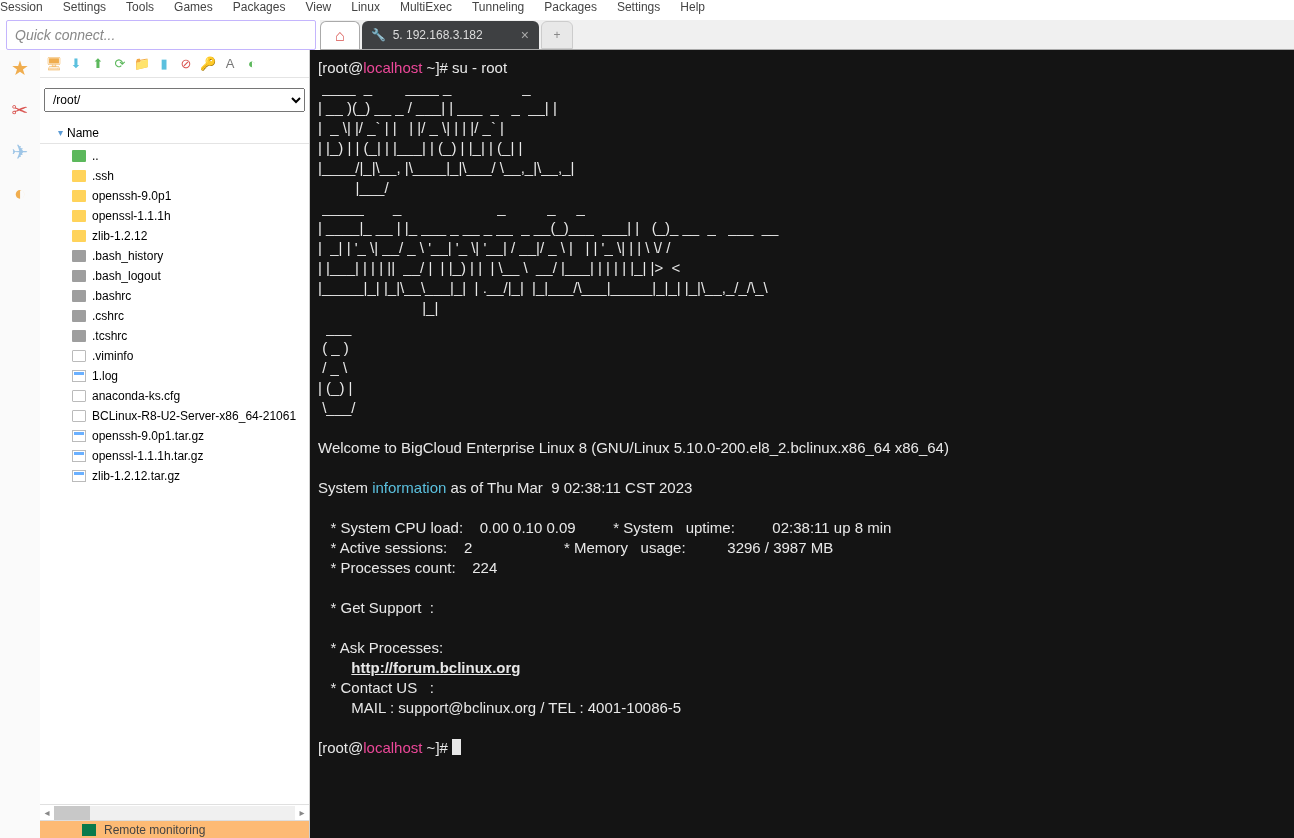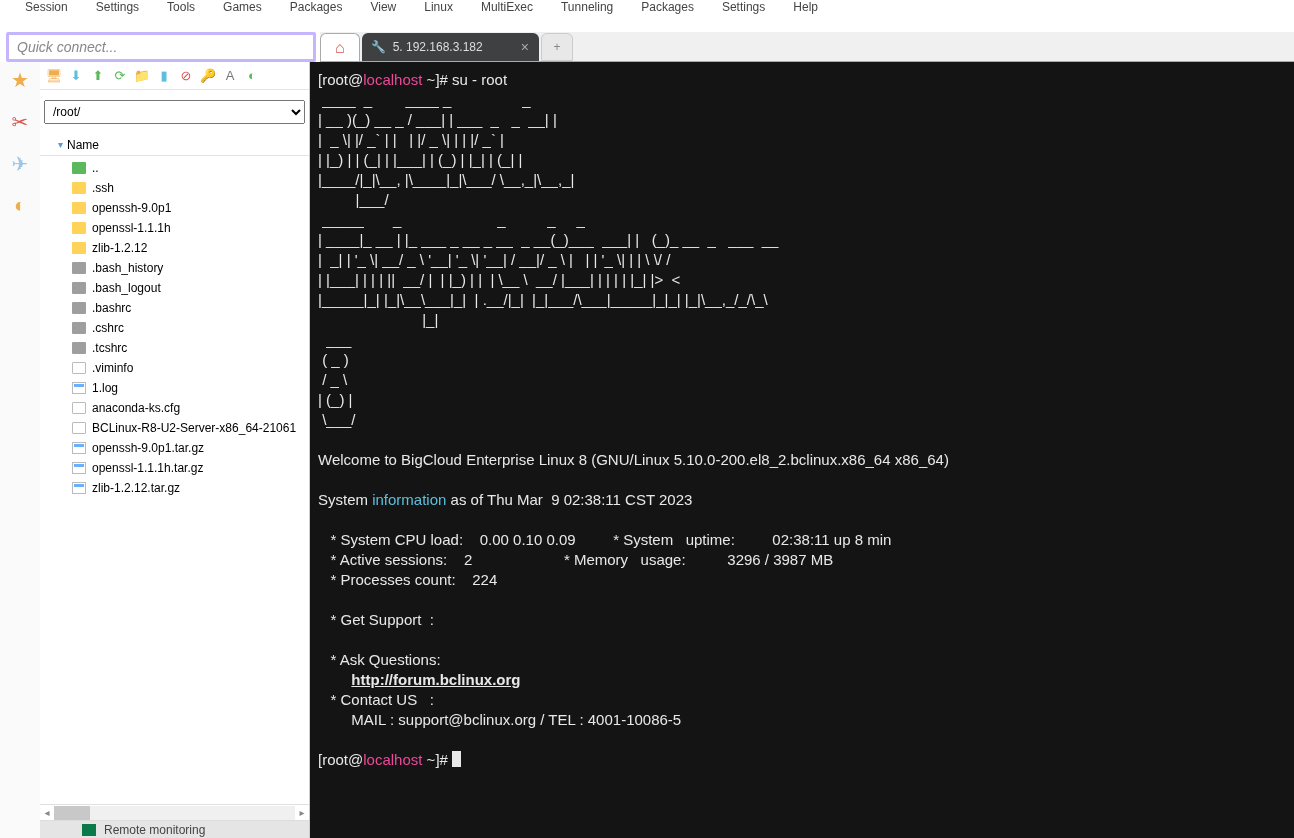--- a/index.html
+++ b/index.html
@@ -1,24 +1,24 @@
 <!DOCTYPE html>
 <html><head>
 <meta charset="utf-8">
 <style>
 * { margin: 0; padding: 0; box-sizing: border-box; font-family: "Segoe UI", Tahoma, sans-serif; }
 body { width: 1294px; height: 838px; background: #fff; overflow: hidden; display: flex; flex-direction: column; }
 
 
-.menubar { height: 32px; display: flex; gap: 28px; padding: 0 25px; color: #444; font-size: 12px; align-items: flex-start; }
+.menubar { height: 20px; display: flex; gap: 20px; padding: 0 0; color: #444; font-size: 12px; align-items: flex-start; }
 .menubar span { cursor: pointer; }
 
 
 .toprow { height: 30px; display: flex; }
-.quickconnect { width: 310px; border: 3px solid #c4b5fd; border-radius: 2px; margin: 0 4px 0 6px; display: flex; align-items: center; padding: 0 8px; color: #888; font-size: 14px; font-style: italic; }
+.quickconnect { width: 310px; border: 1px solid #c4b5fd; border-radius: 2px; margin: 0 4px 0 6px; display: flex; align-items: center; padding: 0 8px; color: #888; font-size: 14px; font-style: italic; }
 .tabbar { flex: 1; display: flex; align-items: flex-end; background: #f0f0f0; border-bottom: 1px solid #aaa; position: relative; }
 .tab { height: 28px; background: #3e4042; color: #ddd; display: flex; align-items: center; padding: 0 10px; font-size: 12px; border-top-left-radius: 6px; border-top-right-radius: 6px; margin-right: 2px; gap: 6px; }
 .tab.home { background: #fff; border: 1px solid #aaa; border-bottom: none; padding: 0 14px; }
 .tab .close { color: #aaa; font-size: 14px; cursor: pointer; margin-left: 32px; }
 .tab.add { background: #e8e8e8; border: 1px solid #ccc; width: 32px; justify-content: center; color: #888; border-top-left-radius: 6px; border-top-right-radius: 6px; }
 
 
 .main { flex: 1; display: flex; min-height: 0; }
 
 
@@ -39,21 +39,21 @@
 .ficon.folder { background: #ffd35a; border-radius: 1px; }
 .ficon.folder-up { background: #5cb85c; border-radius: 1px; }
 .ficon.file-gray { background: #9e9e9e; border-radius: 1px; }
 .ficon.file-white { background: #fff; border: 1px solid #bbb; border-radius: 1px; }
 .ficon.file-blue { background: #fff; border: 1px solid #bbb; position: relative; }
 .ficon.file-blue::before { content: ""; position: absolute; left: 1px; top: 1px; right: 1px; bottom: 1px; background: linear-gradient(#6ab0ff 0 40%, transparent 40%); }
 .scrollrow { height: 16px; display: flex; align-items: center; border-top: 1px solid #e0e0e0; }
 .scrollrow .ar { width: 14px; height: 14px; color: #888; display: flex; align-items: center; justify-content: center; font-size: 10px; }
 .scrollrow .track { flex: 1; height: 14px; background: #f0f0f0; position: relative; }
 .scrollrow .thumb { position: absolute; left: 0; top: 0; bottom: 0; width: 36px; background: #c8c8c8; }
-.bottomstatus { height: 18px; border-top: 1px solid #ddd; background: #e5e5e5; font-size: 12px; color: #444; display: flex; align-items: center; padding-left: 42px; gap: 8px; }
+.bottomstatus { height: 18px; border-top: 1px solid #ddd; background: #fdba74; font-size: 12px; color: #444; display: flex; align-items: center; padding-left: 42px; gap: 8px; }
 .stat-ic { width: 14px; height: 12px; background: #0a7a4b; display: inline-block; }
 
 
 .terminal { flex: 1; background: #141414; color: #e8e8e8; font-family: "Consolas", "Menlo", monospace; font-size: 15px; line-height: 20px; padding: 8px 8px; white-space: pre; overflow: auto; }
 .terminal .orange { color: #ec4899; }
 .terminal .cyan { color: #5bc0de; }
 .terminal .underline { text-decoration: underline; font-weight: bold; }
 .cursor { display: inline-block; width: 9px; height: 16px; background: #e8e8e8; vertical-align: -2px; }
 </style>
 </head>
@@ -235,20 +235,20 @@
 <span>Welcome to BigCloud Enterprise Linux 8 (GNU/Linux 5.10.0-200.el8_2.bclinux.x86_64 x86_64)</span>
 
 <span>System </span><span class="cyan">information</span><span> as of Thu Mar  9 02:38:11 CST 2023</span>
 
 <span>   * System CPU load:    0.00 0.10 0.09         * System   uptime:         02:38:11 up 8 min</span>
 <span>   * Active sessions:    2                      * Memory   usage:          3296 / 3987 MB</span>
 <span>   * Processes count:    224</span>
 
 <span>   * Get Support  :</span>
 
-<span>   * Ask Questions:</span>
+<span>   * Ask Processes:</span>
 <span>        </span><span class="underline">http://forum.bclinux.org</span>
 <span>   * Contact US   :</span>
 <span>        MAIL : support@bclinux.org / TEL : 4001-10086-5</span>
 
 <span>[root@</span><span class="orange">localhost</span><span> ~]# </span><span class="cursor"></span></div>
 
 </div>
 
 </body></html>

